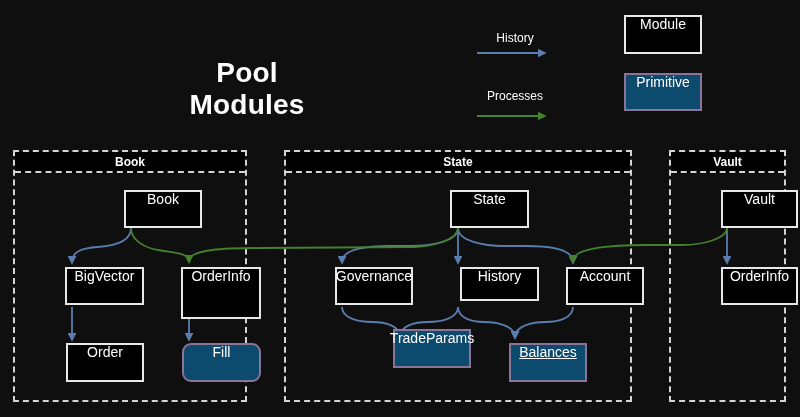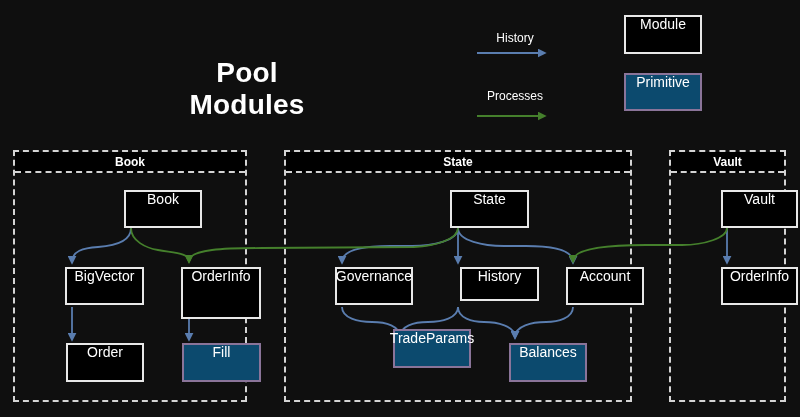--- a/index.html
+++ b/index.html
@@ -112,40 +112,40 @@
     </div>
   <div class="node" style="left:33px;  top:267px; width:79px; height:38px;">
       <span>BigVector</span>
     </div>
   <div class="node" style="left:149px; top:267px; width:80px; height:52px;">
       <span>OrderInfo</span>
     </div>
   <div class="node" style="left:34px;  top:343px; width:78px; height:39px;">
       <span>Order</span>
     </div>
-  <div class="node primitive" style="left:150px; top:343px; width:79px; height:39px;">
+  <div class="node primitive" style="left:150px; top:343px; width:79px; height:39px;border-radius:9px;">
       <span>Fill</span>
     </div>
 
   <div class="node" style="left:418px; top:190px; width:79px; height:38px;">
       <span>State</span>
     </div>
   <div class="node" style="left:303px; top:267px; width:78px; height:38px;">
       <span>Governance</span>
     </div>
   <div class="node" style="left:428px; top:267px; width:79px; height:34px;">
       <span>History</span>
     </div>
   <div class="node" style="left:534px; top:267px; width:78px; height:38px;">
       <span>Account</span>
     </div>
   <div class="node primitive" style="left:361px; top:329px; width:78px; height:39px;">
       <span>TradeParams</span>
     </div>
-  <div class="node primitive" style="left:477px; top:343px; width:78px; height:39px;">
+  <div class="node primitive" style="left:477px; top:343px; width:78px; height:39px;text-decoration:underline;">
       <span>Balances</span>
     </div>
 
   <div class="node" style="left:689px; top:190px; width:77px; height:38px;">
       <span>Vault</span>
     </div>
   <div class="node" style="left:689px; top:267px; width:77px; height:38px;">
       <span>OrderInfo</span>
     </div>
 

